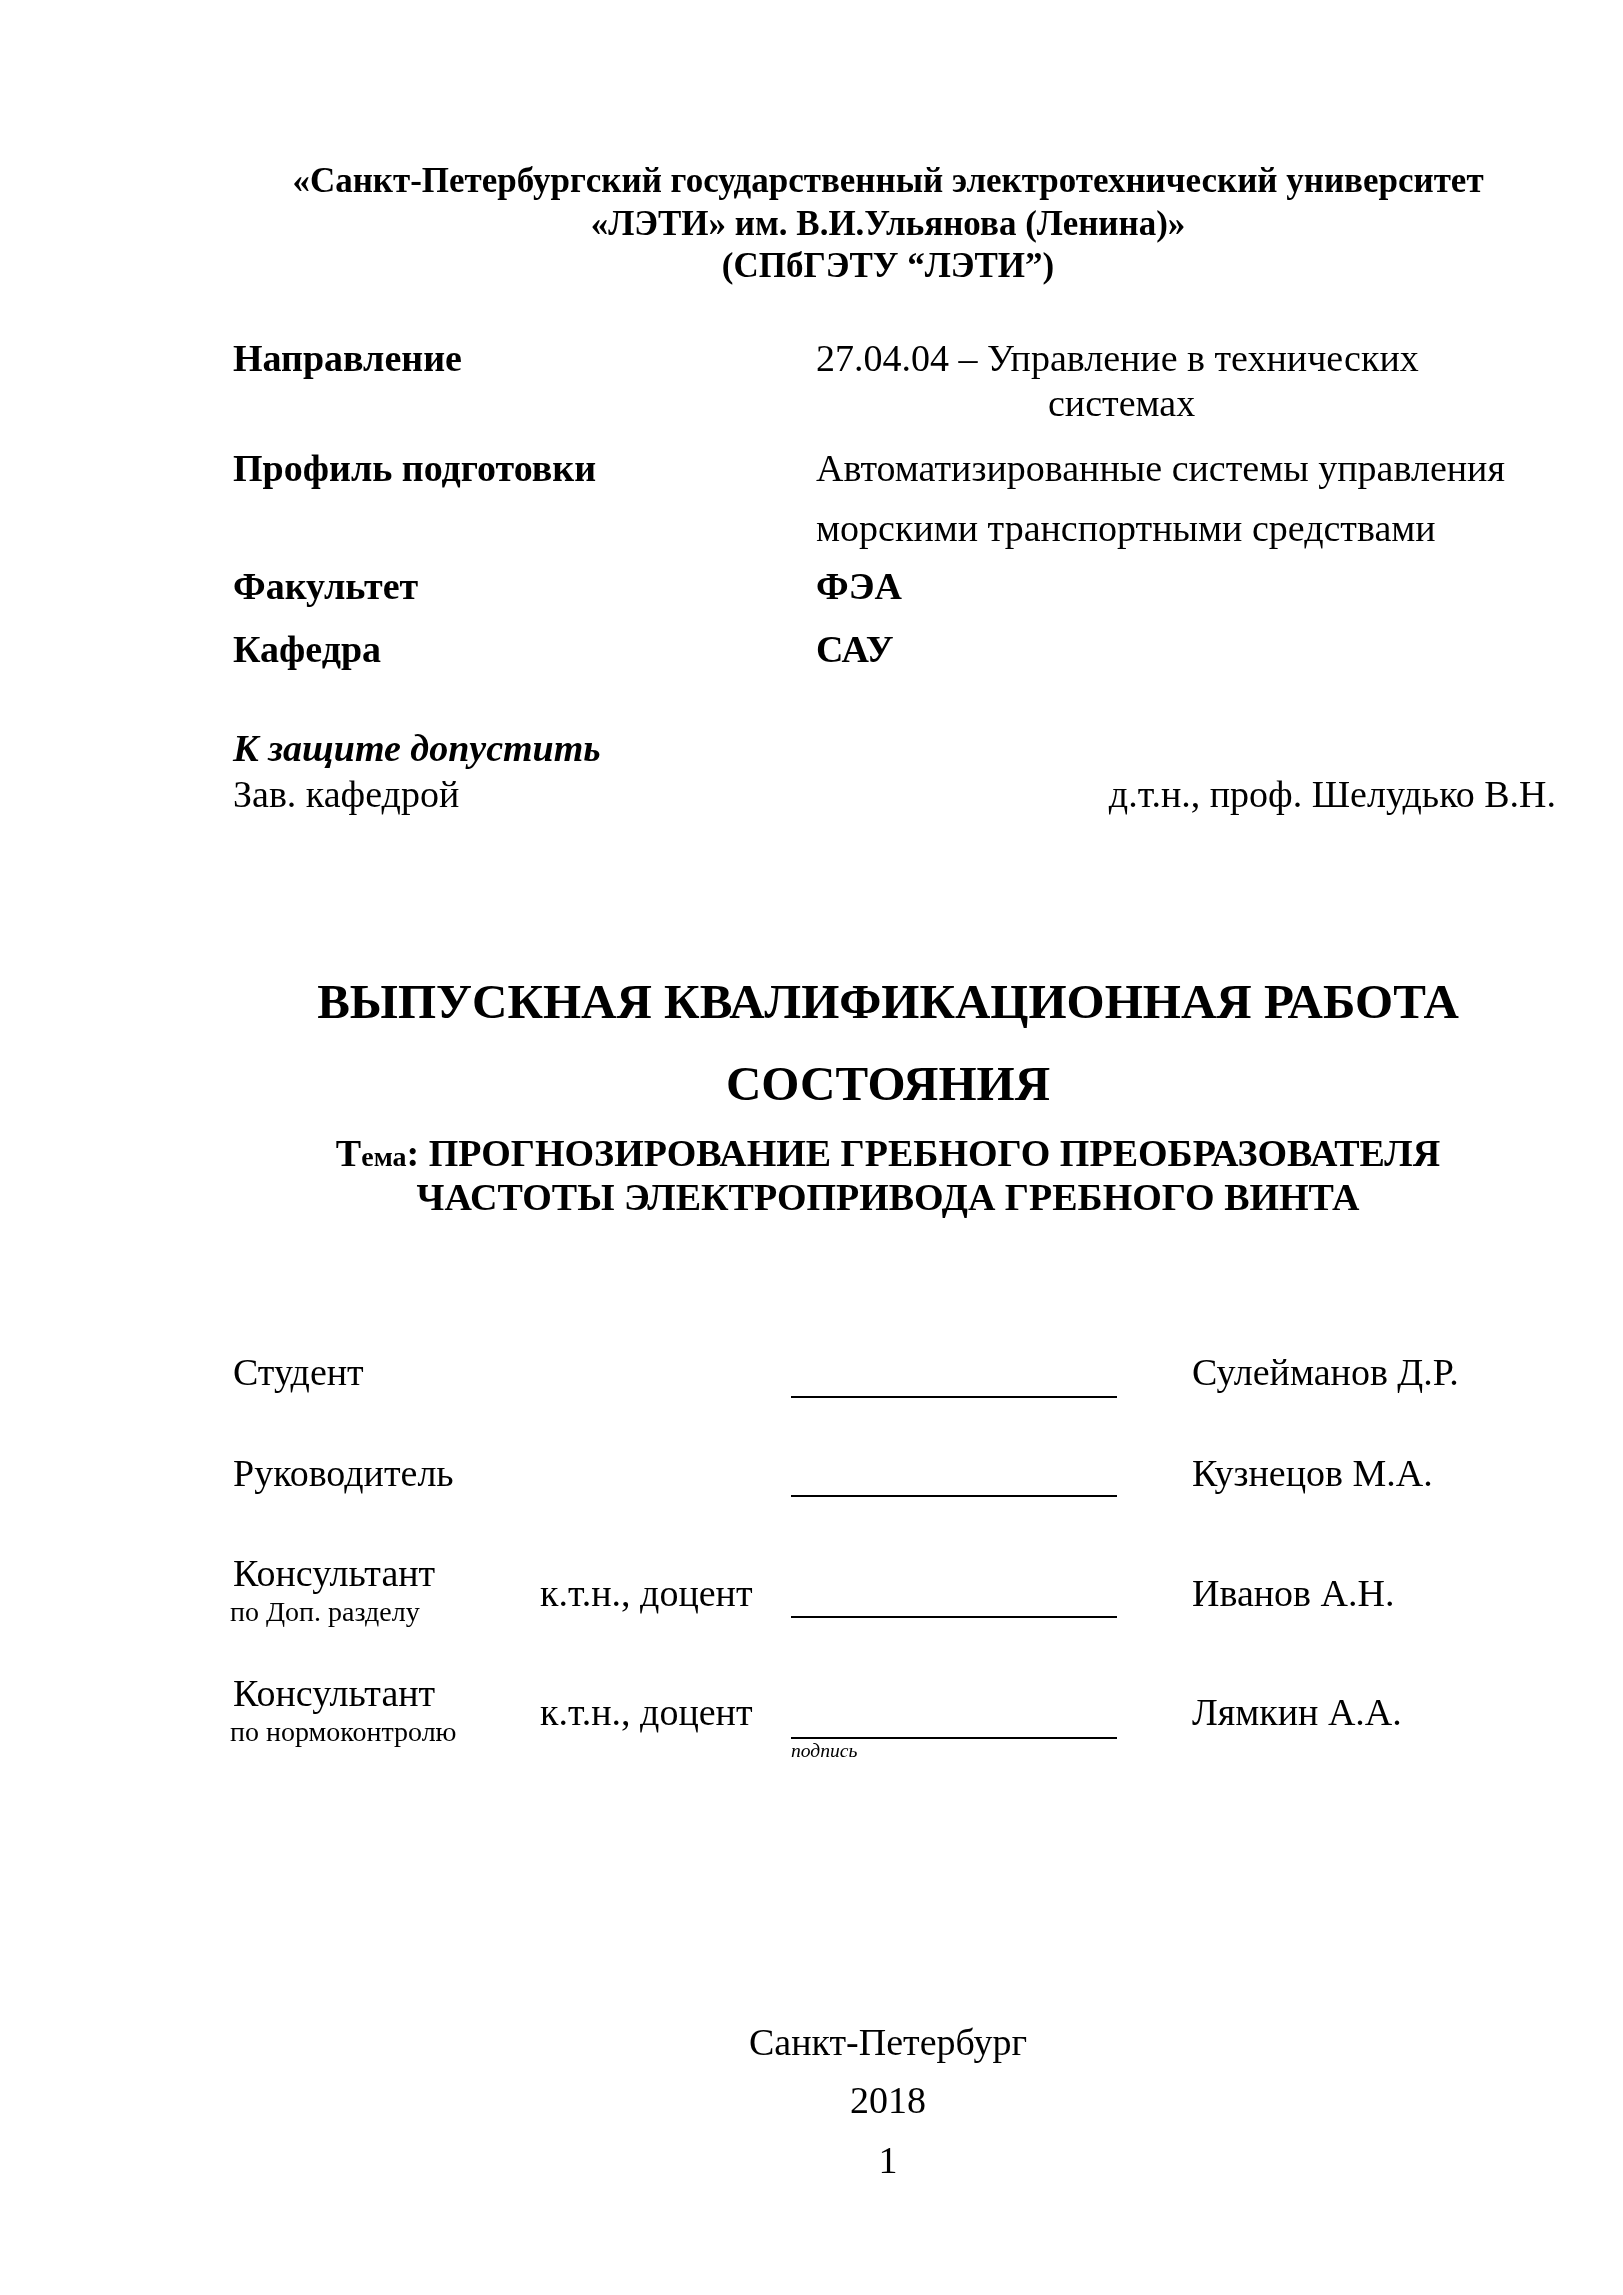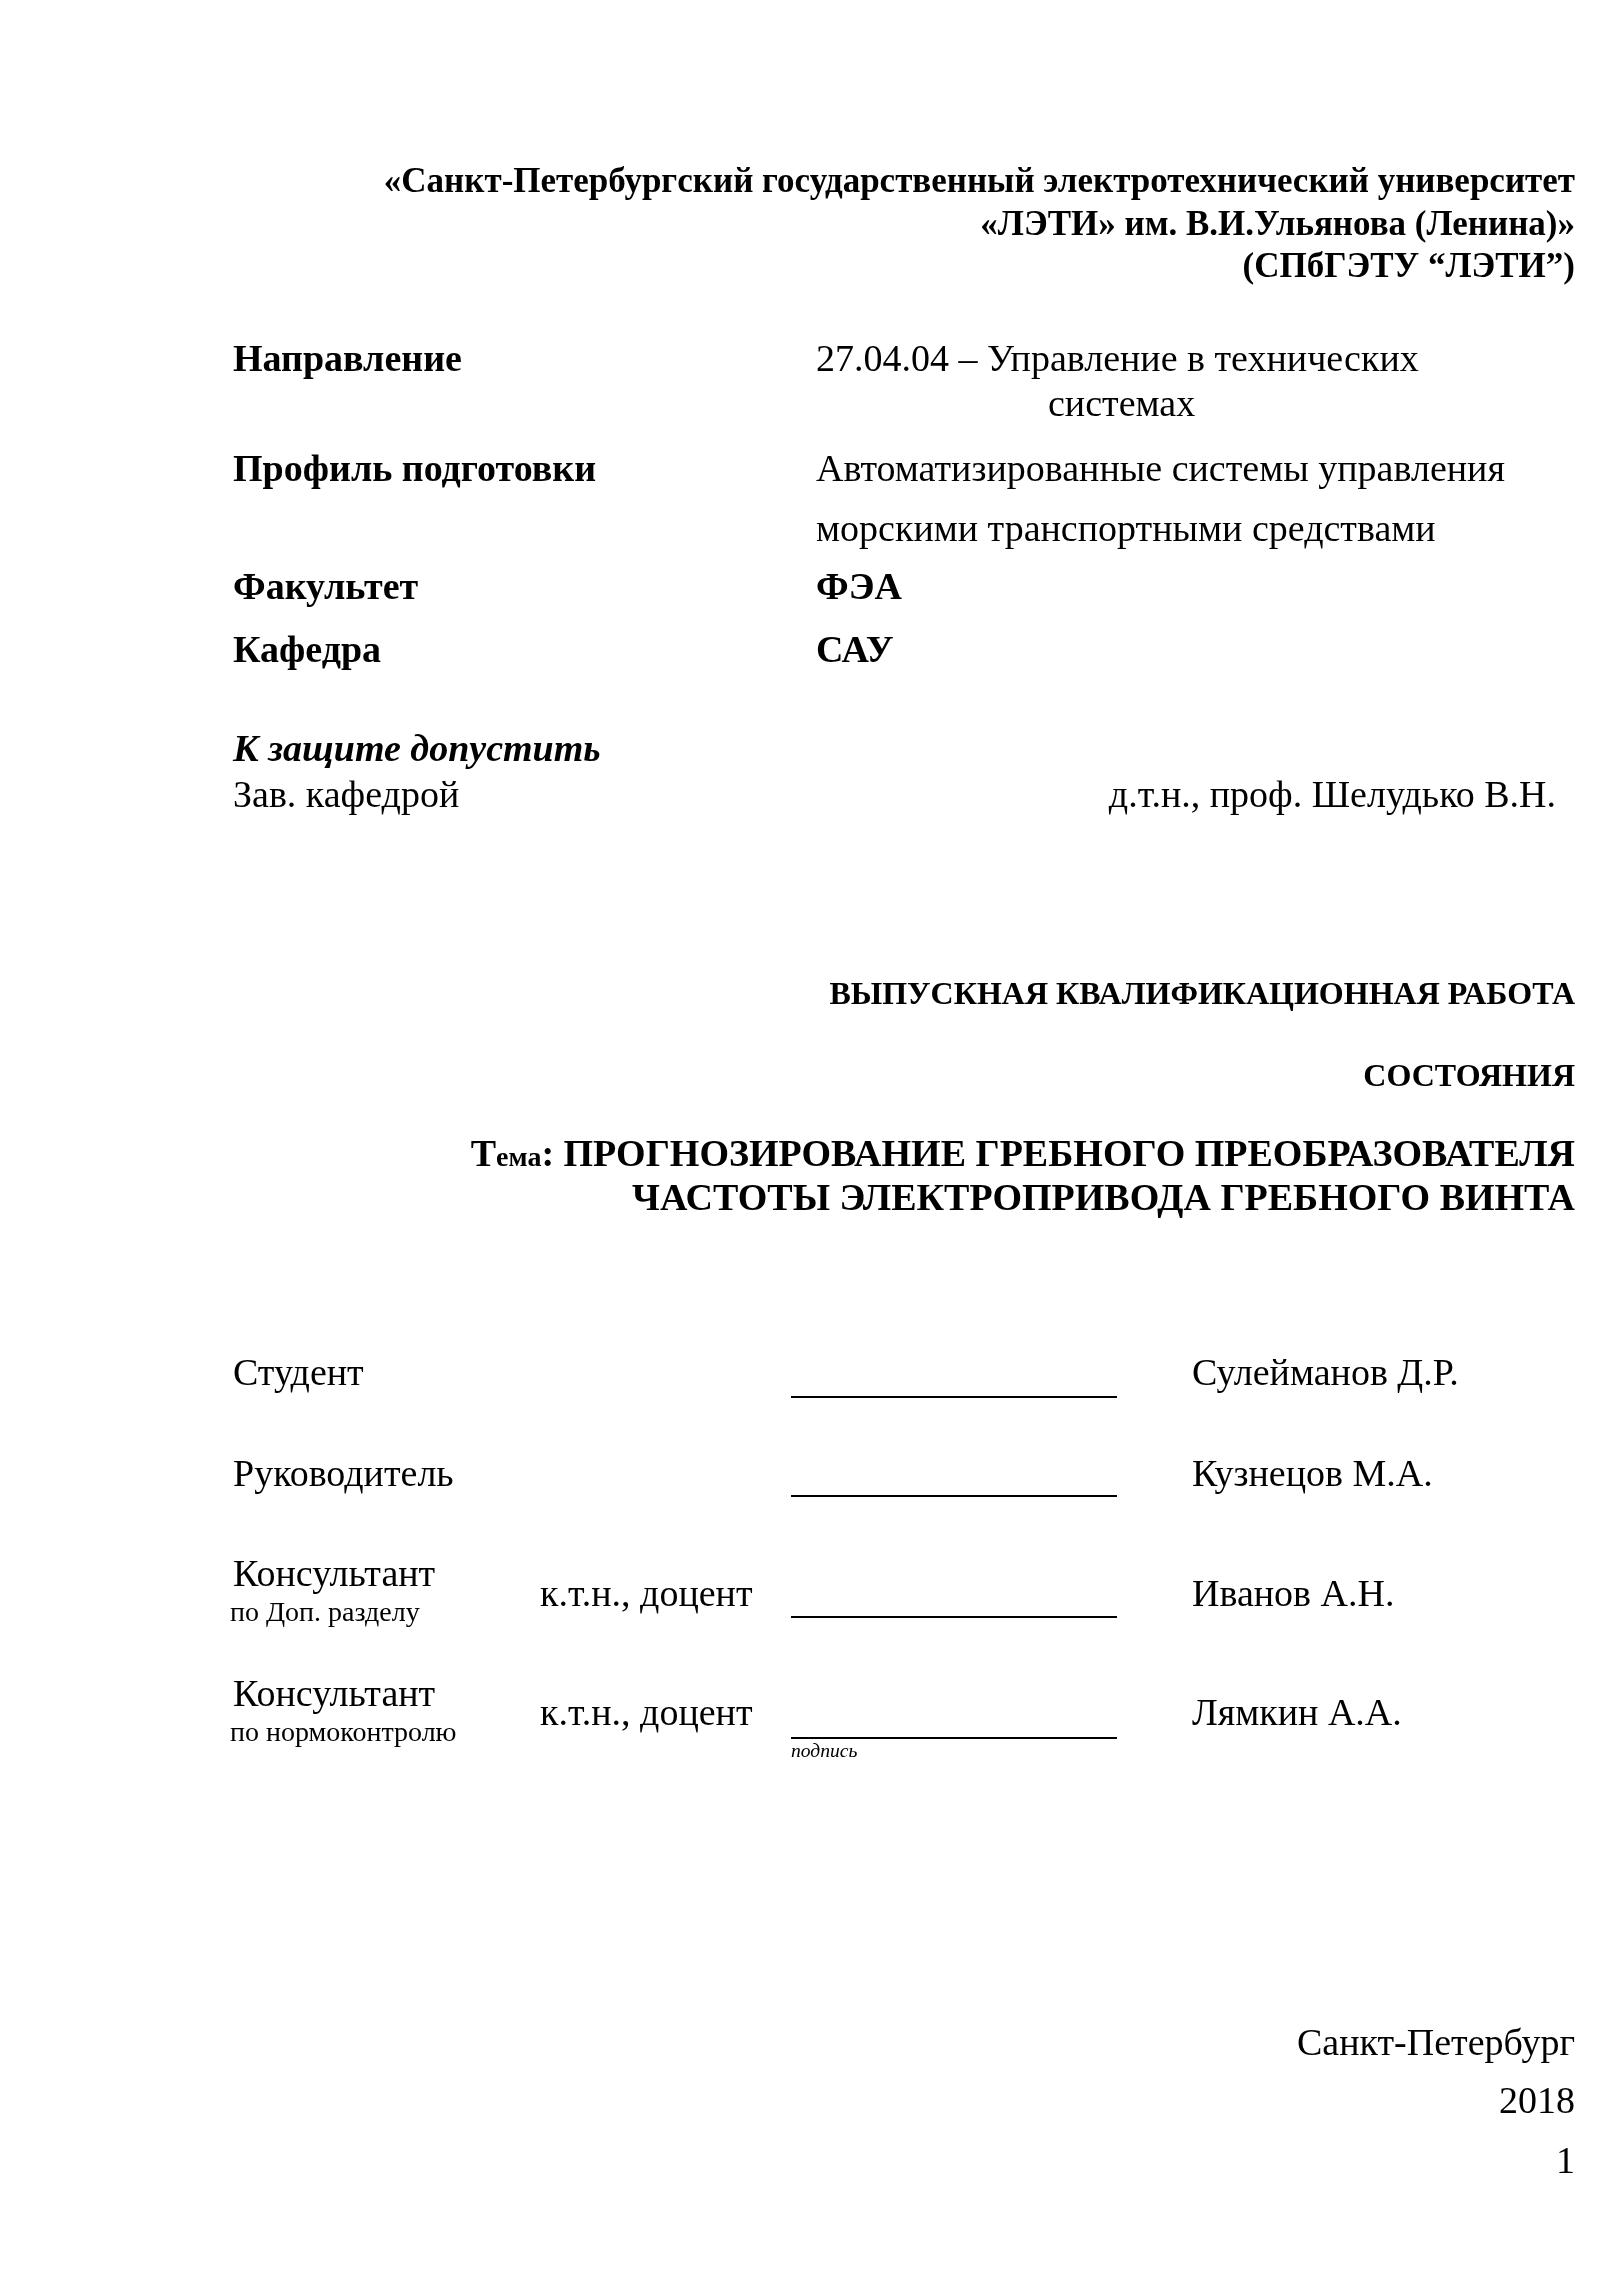--- a/index.html
+++ b/index.html
@@ -3,24 +3,24 @@
 <meta charset="utf-8">
 <style>
   html, body { margin: 0; padding: 0; background: #ffffff; }
   body { width: 1623px; height: 2295px; position: relative; overflow: hidden;
          font-family: "Liberation Serif", "DejaVu Serif", serif; color: #000; }
   .t { position: absolute; white-space: nowrap; line-height: 1; text-align: right; }
   .b { font-weight: bold; }
   .i { font-style: italic; }
   .f44 { font-size: 35px; }
   .f48 { font-size: 38px; }
-  .f62 { font-size: 32px; }
+  .f62 { font-size: 49px; }
   .f28 { font-size: 28px; }
   .f24 { font-size: 19.6px; }
-  .center { left: 251px; width: 1324px; text-align: right; }
+  .center { left: 226px; width: 1324px; text-align: center; }
   .sig-line { position: absolute; height: 2.4px; background: #000; left: 791px; width: 326px; }
   .sc-small { font-size: 28px; }
 </style>
 </head>
 <body>
 
 <div class="t b f44 center" style="top:163px">«Санкт-Петербургский государственный электротехнический университет</div>
 <div class="t b f44 center" style="top:206px">«ЛЭТИ» им. В.И.Ульянова (Ленина)»</div>
 <div class="t b f44 center" style="top:248px">(СПбГЭТУ “ЛЭТИ”)</div>
 

